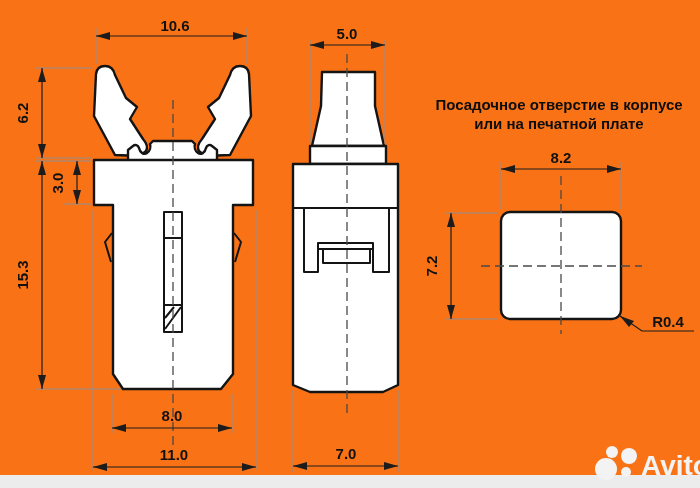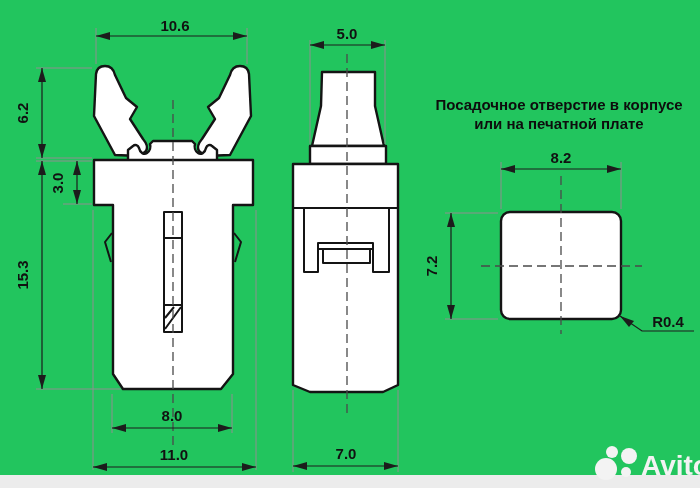--- a/index.html
+++ b/index.html
@@ -1,16 +1,16 @@
 <!DOCTYPE html>
 <html><head>
 <meta charset="utf-8">
 <style>
   html,body{margin:0;padding:0;background:#ffffff;}
-  .screen{position:relative;width:700px;height:488px;background:#22c55e;overflow:hidden;
+  .screen{position:relative;width:700px;height:488px;background:#f97316;overflow:hidden;
           font-family:"Liberation Sans", sans-serif;}
   svg{display:block}
   .outline{fill:#ffffff;stroke:#141414;stroke-width:2.4;stroke-linejoin:round;}
   .detail{fill:none;stroke:#141414;stroke-width:2;stroke-linejoin:round;}
   .detail-f{fill:#ffffff;stroke:#141414;stroke-width:2;stroke-linejoin:round;}
   .dimline{stroke:#1c1c1c;stroke-width:1.2;fill:none;}
   .extline{stroke:#8f8f8f;stroke-width:1;fill:none;}
   .arrow{fill:#1c1c1c;stroke:none;}
   .centerline{stroke:#4a4a4a;stroke-width:1.3;fill:none;stroke-dasharray:9 5;}
   .dimtext{font-family:"Liberation Sans", sans-serif;font-size:15px;font-weight:bold;fill:#111;}

